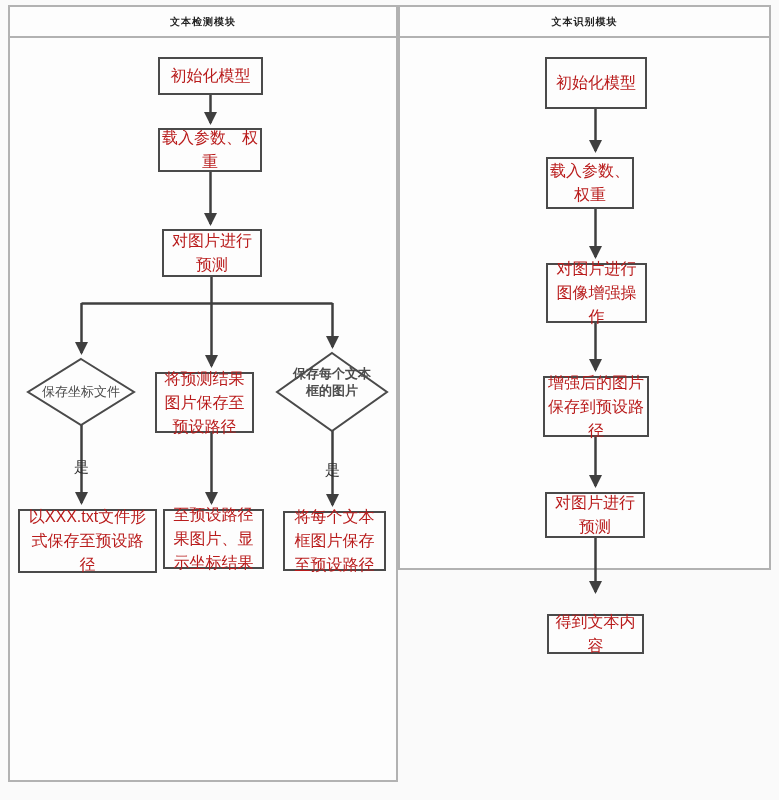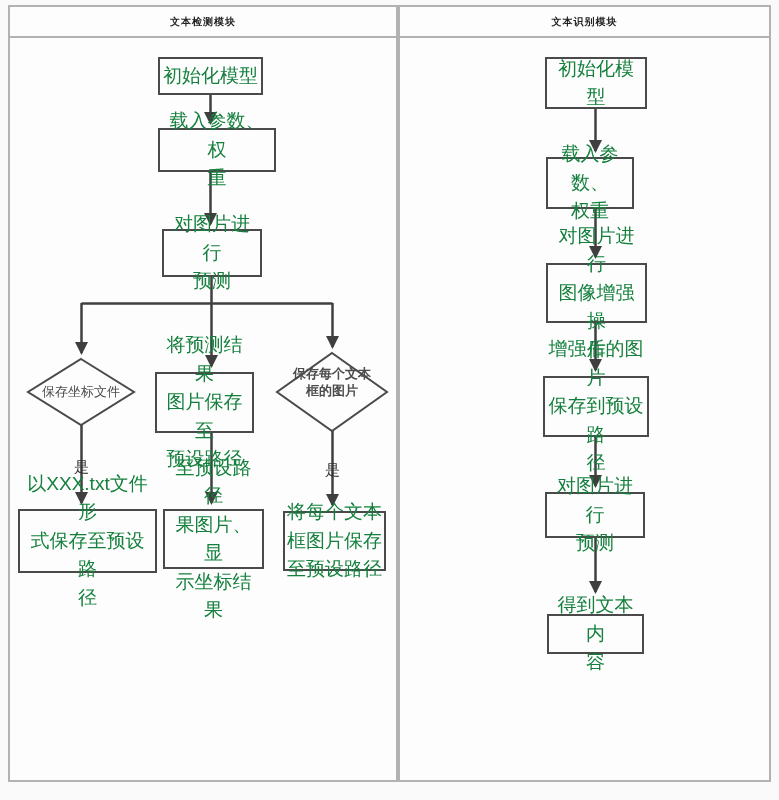--- a/index.html
+++ b/index.html
@@ -8,21 +8,21 @@
     position: relative;
     font-family: "Liberation Sans", "DejaVu Sans", sans-serif;
     overflow: hidden;
   }
   .panel {
     position: absolute;
     background: #fdfdfd;
     border: 2px solid #b2b2b2;
   }
   .panel-left  { left: 8px;  top: 5px; width: 390px; height: 777px; }
-  .panel-right { left: 398px; top: 5px; width: 373px; height: 777px; }
+  .panel-right { left: 398px; top: 5px; width: 373px; height: 565px; }
   .panel-header {
     height: 31px;
     border-bottom: 2px solid #b2b2b2;
     display: flex;
     align-items: center;
     justify-content: center;
     font-size: 10px;
     font-weight: bold;
     color: #1e1e1e;
     letter-spacing: 1px;
@@ -30,22 +30,22 @@
   svg.flow-layer {
     position: absolute;
     left: 0; top: 0;
     width: 779px; height: 800px;
     pointer-events: none;
   }
   .node {
     position: absolute;
     background: #fdfdfd;
     border: 2px solid #4a4a4a;
-    color: #15803d;
-    font-size: 19px;
+    color: #b91c1c;
+    font-size: 16px;
     line-height: 1.5;
     display: flex;
     align-items: center;
     justify-content: center;
     text-align: center;
     white-space: pre-line;
     padding: 0 2px;
   }
   .diamond-label {
     position: absolute;
@@ -102,21 +102,21 @@
     <line x1="595.5" y1="437" x2="595.5" y2="486" marker-end="url(#ah)"></line>
     <line x1="595.5" y1="538" x2="595.5" y2="592" marker-end="url(#ah)"></line>
   </g>
   <g stroke="#4a4a4a" stroke-width="2" fill="#fdfdfd">
     <polygon points="81,359 134,392 81,425 28,392"></polygon>
     <polygon points="332,353 387,392 332,431 277,392"></polygon>
   </g>
 </svg>
 
 <div class="node" style="left:158px; top:57px;  width:105px; height:38px;">初始化模型</div>
-<div class="node" style="left:158px; top:128px; width:118px; height:44px;">载入参数、权
+<div class="node" style="left:158px; top:128px; width:104px; height:44px;">载入参数、权
 重</div>
 <div class="node" style="left:162px; top:229px; width:100px; height:48px;">对图片进行
 预测</div>
 <div class="node" style="left:155px; top:372px; width:99px;  height:61px;">将预测结果
 图片保存至
 预设路径</div>
 <div class="node" style="left:18px;  top:509px; width:139px; height:64px;">以XXX.txt文件形
 式保存至预设路
 径</div>
 <div class="node" style="left:163px; top:509px; width:101px; height:60px;">至预设路径

